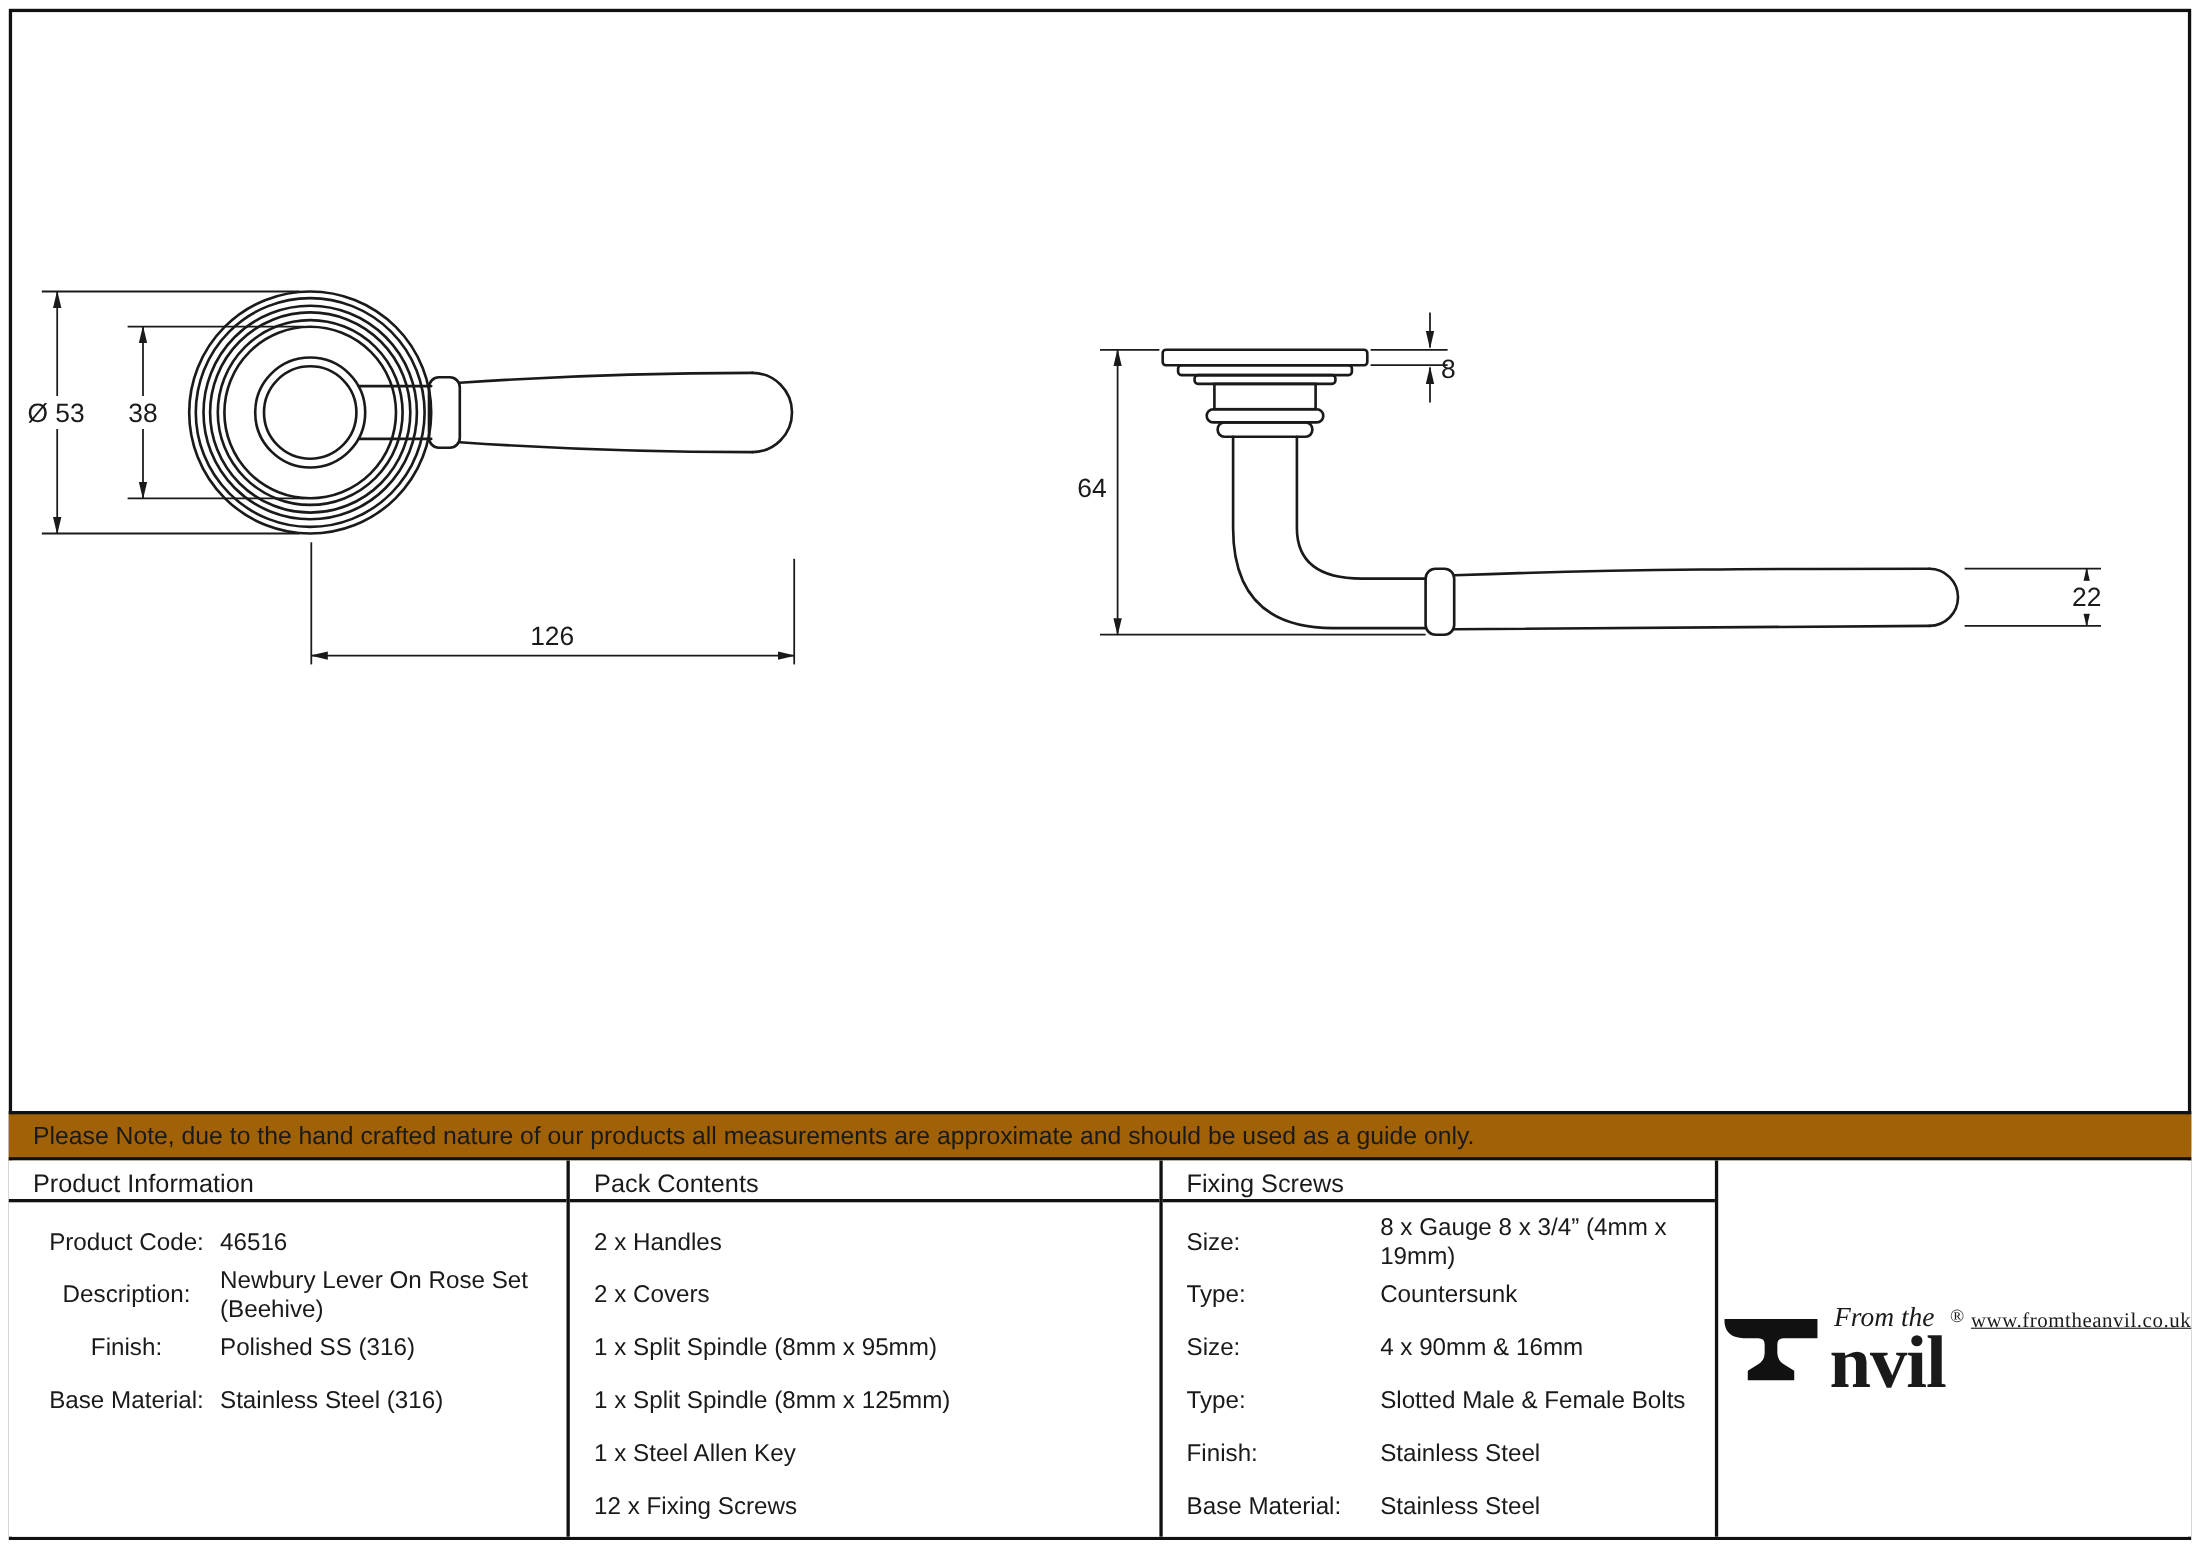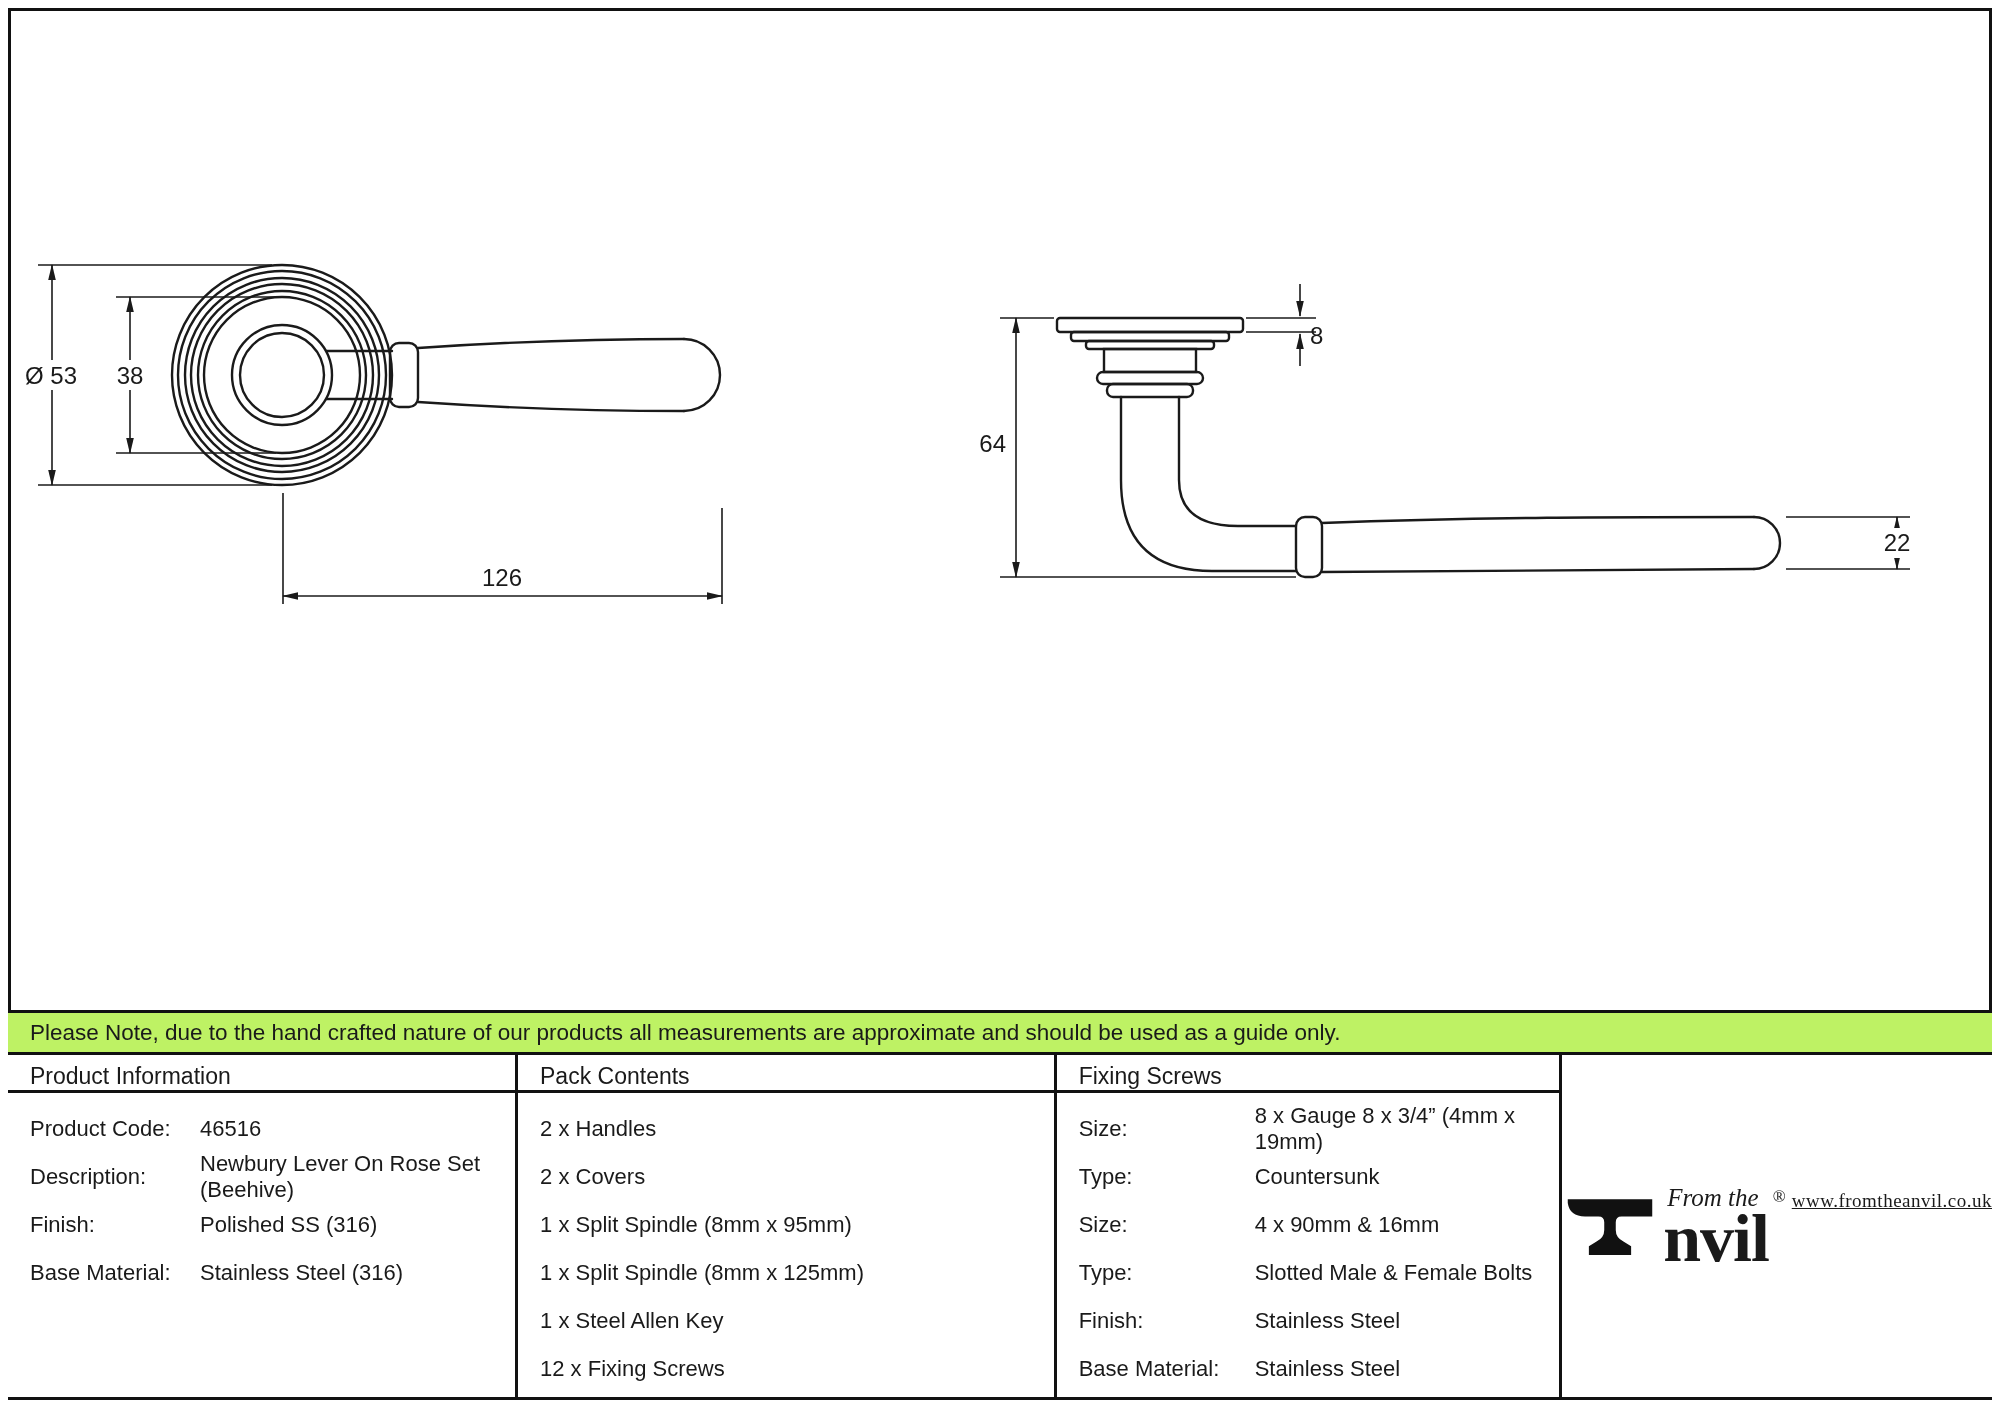--- a/index.html
+++ b/index.html
@@ -28,21 +28,21 @@
     position: absolute;
     left: 8px; right: 8px;
     top: 1010px;
     height: 45px;
     border-top: 3px solid #111;
     border-bottom: 3px solid #111;
     display: flex;
     align-items: center;
     padding-left: 22px;
     font-size: 22.5px;
-    background: #bef264;
+    background: #a16207;
   }
   .info-table {
     position: absolute;
     left: 8px; right: 8px;
     top: 1055px;
     bottom: 11px;
     display: flex;
     background: #fff;
   }
   .tcol { height: 100%; border-right: 3px solid #111; }
@@ -54,21 +54,21 @@
     height: 38px;
     border-bottom: 3px solid #111;
     display: flex;
     align-items: flex-end;
     padding-left: 22px;
     font-size: 23px;
   }
   .tcol-body { padding: 12px 8px 0 22px; font-size: 22px; }
   .kv-row { display: flex; align-items: center; height: 48px; }
   .kv-label { flex: none; }
-  .tcol-product .kv-label { width: 170px; }
+  .tcol-product .kv-label { width: 170px; text-align: center; }
   .tcol-fixing  .kv-label { width: 176px; }
   .pc-item { height: 48px; display: flex; align-items: center; }
 
   
   .logo { display: flex; flex-direction: row; align-items: center; }
   .logo-row { display: flex; align-items: flex-end; }
   .anvil-icon { width: 96px; height: 78px; margin-right: 5px; }
   .logo-texts { display: flex; flex-direction: column; font-family: "Liberation Serif", serif; }
   .logo-fromthe { font-size: 25px; font-style: italic; padding-left: 4px; line-height: 1; }
   .logo-nvil { font-size: 68px; font-weight: bold; line-height: 0.85; letter-spacing: -1px; }

